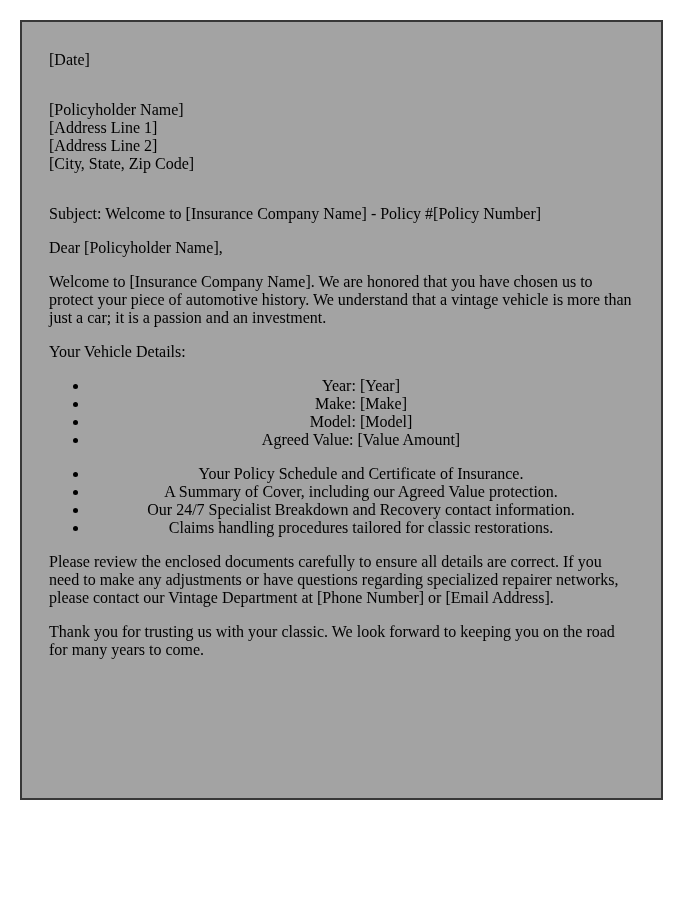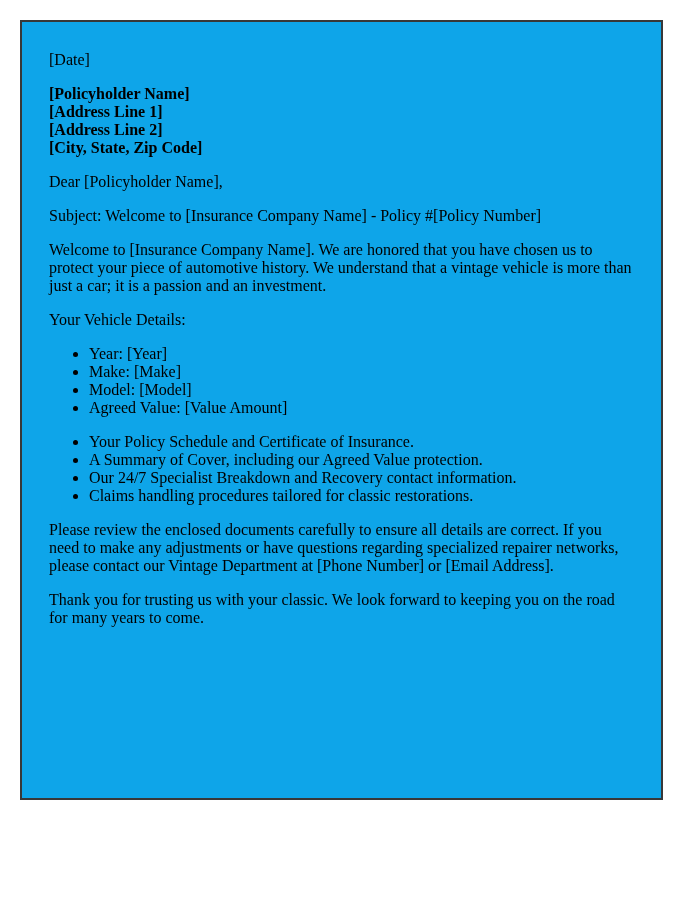--- a/index.html
+++ b/index.html
@@ -15,65 +15,65 @@
     color: #000000;
   }
   .page {
     position: absolute;
     left: 20px;
     top: 20px;
     width: 643px;
     height: 780px;
     box-sizing: border-box;
     border: 2px solid #383838;
-    background: #0ea5e9;
+    background: #a3a3a3;
     padding: 29px 28px 20px 27px;
     font-size: 16px;
     line-height: normal;
     overflow: hidden;
   }
   .page p {
     margin: 16px 0;
   }
   .page p:first-child {
     margin-top: 0;
   }
   .block {
-    margin: 16px 0;
-    font-weight: bold;
+    margin: 32px 0;
   }
   .bold {
     font-weight: normal;
   }
   ul {
     margin: 16px 0;
     padding-left: 40px;
     list-style-type: disc;
+    text-align: center;
   }
   li {
     margin: 0;
   }
 </style>
 </head>
 <body>
 
 <div class="page">
 
   <p>[Date]</p>
 
   <div class="block">
     <div>[Policyholder Name]</div>
     <div>[Address Line 1]</div>
     <div>[Address Line 2]</div>
     <div>[City, State, Zip Code]</div>
   </div>
 
+  <p>Subject: Welcome to [Insurance Company Name] - Policy #[Policy Number]</p>
+
   <p>Dear [Policyholder Name],</p>
-
-  <p>Subject: Welcome to [Insurance Company Name] - Policy #[Policy Number]</p>
 
   <p>Welcome to [Insurance Company Name]. We are honored that you have chosen us to protect your piece of automotive history. We understand that a vintage vehicle is more than just a car; it is a passion and an investment.</p>
 
   <p class="bold">Your Vehicle Details:</p>
 
   <ul>
     <li>Year: [Year]</li>
     <li>Make: [Make]</li>
     <li>Model: [Model]</li>
     <li>Agreed Value: [Value Amount]</li>

